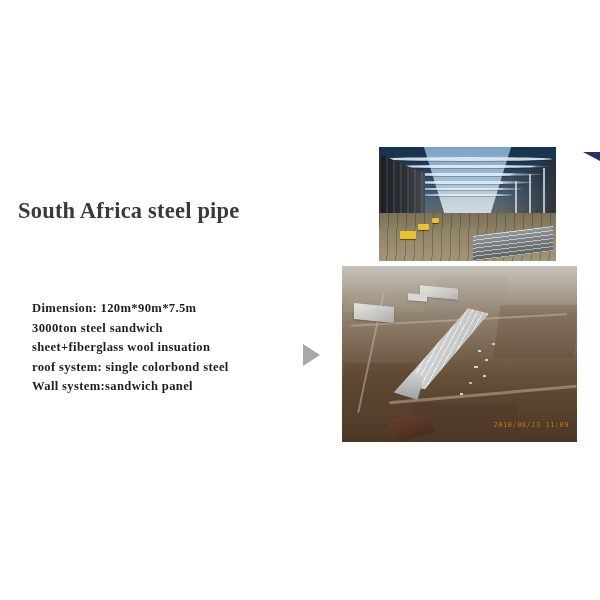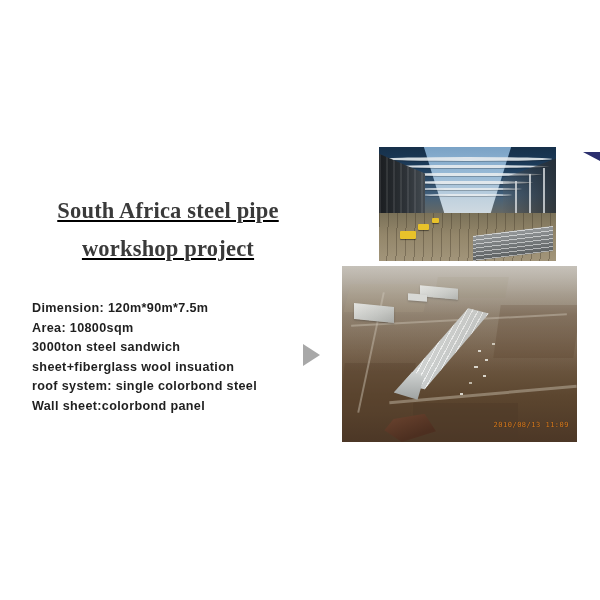--- a/index.html
+++ b/index.html
@@ -20,42 +20,41 @@
     height: 600px;
     background: #ffffff;
   }
 
   
   .title-block {
     position: absolute;
     left: 18px;
     top: 192px;
     width: 300px;
-    text-align: center;
-    text-decoration: underline;
+    text-align: left;
   }
   .title-line {
     font-family: "Liberation Serif", "DejaVu Serif", serif;
     font-weight: bold;
     font-size: 22.5px;
     line-height: 38px;
     color: #3a3a3a;
     letter-spacing: 0.2px;
     white-space: nowrap;
   }
 
   
   .spec-block {
     position: absolute;
     left: 32px;
     top: 299px;
     width: 270px;
   }
   .spec-line {
-    font-family: Liberation Sans, sans-serif;
+    font-family: Liberation Serif, serif;
     font-weight: bold;
     font-size: 12.6px;
     line-height: 19.6px;
     color: #1f1f1f;
     letter-spacing: 0.35px;
     white-space: nowrap;
   }
 
   
   .arrow-icon {
@@ -328,30 +327,28 @@
     white-space: nowrap;
   }
 </style>
 </head>
 <body>
 
 <div id="stage">
 
   <div class="title-block">
     <div class="title-line">South Africa steel pipe</div>
-    <div class="title-line">workshop project</div>
   </div>
 
   <div class="spec-block">
     <div class="spec-line">Dimension: 120m*90m*7.5m</div>
-    <div class="spec-line">Area: 10800sqm</div>
     <div class="spec-line">3000ton steel sandwich</div>
     <div class="spec-line">sheet+fiberglass wool insuation</div>
     <div class="spec-line">roof system: single colorbond steel</div>
-    <div class="spec-line">Wall sheet:colorbond panel</div>
+    <div class="spec-line">Wall system:sandwich panel</div>
   </div>
 
   <div class="arrow-icon"></div>
 
   <div class="corner-chevron">
       <i></i>
     </div>
 
   <div class="photo" id="photo-interior">
     <div class="interior-scene">

